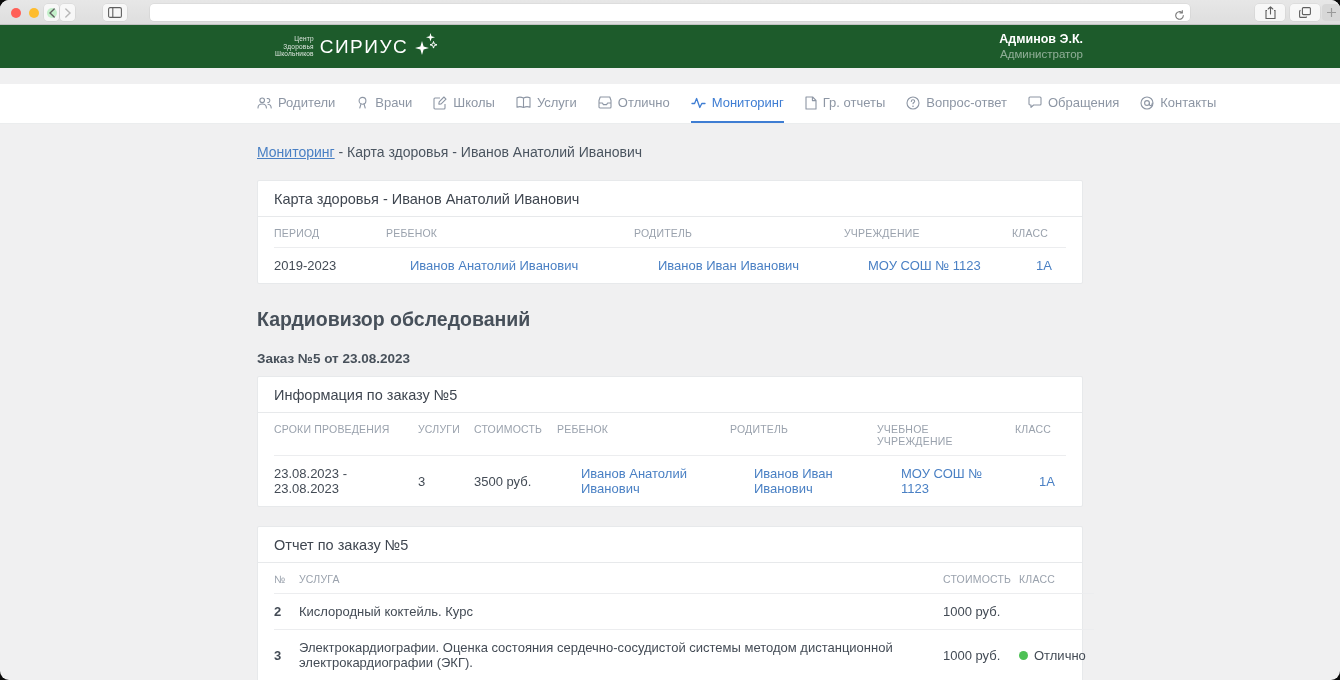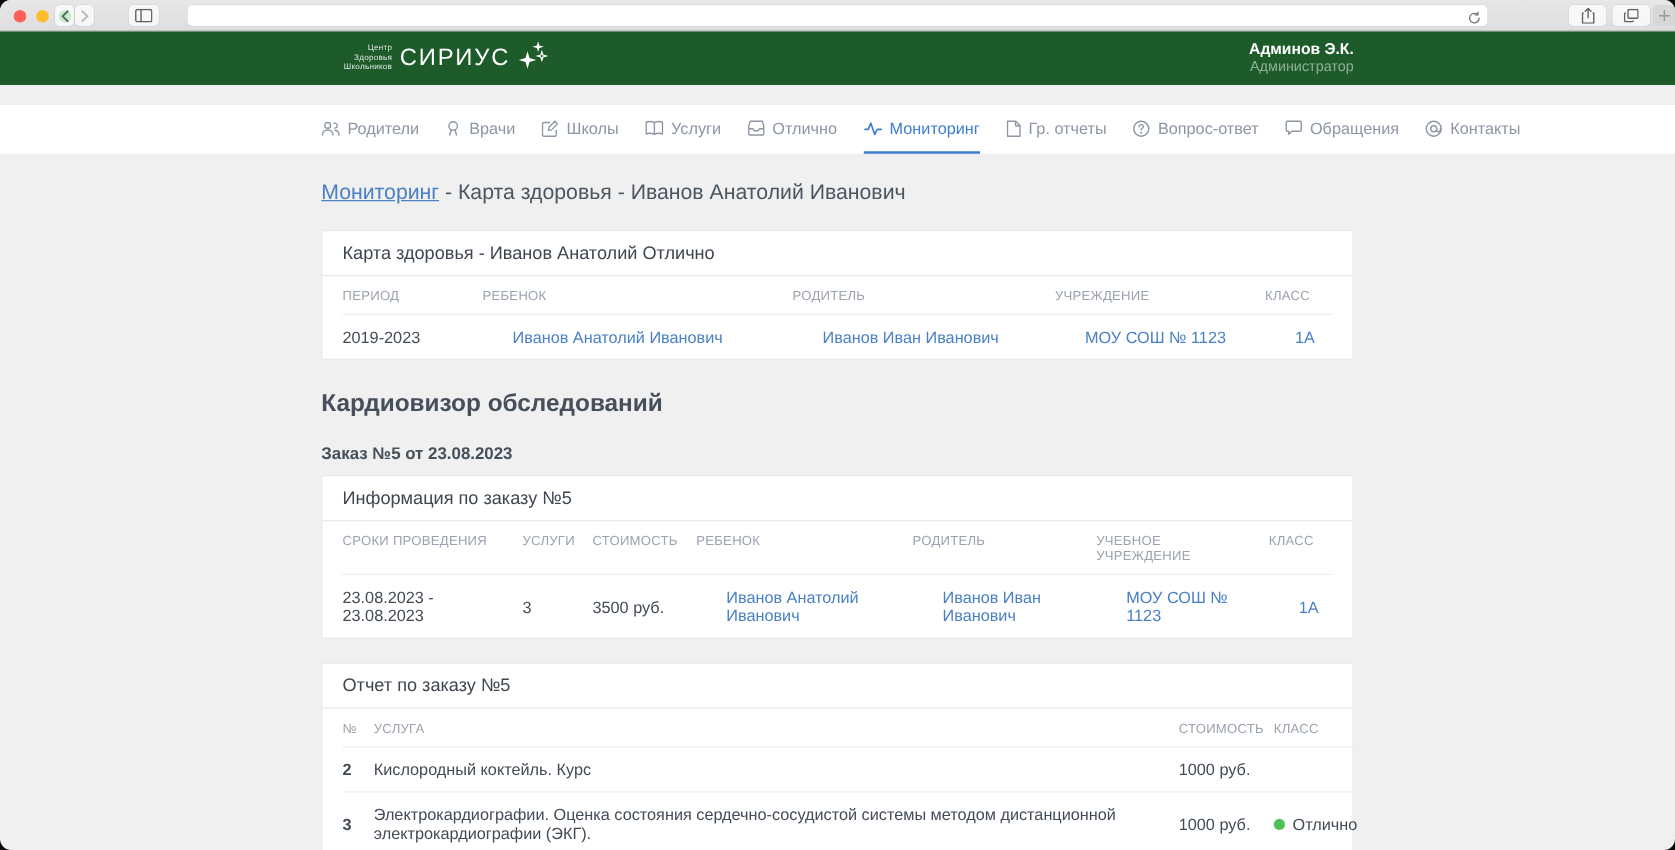--- a/index.html
+++ b/index.html
@@ -55,21 +55,21 @@
   .nav-bar{height:40px;background:#fff;border-bottom:1px solid #ebedee;}
   .nav-inner{width:1086px;margin:16px auto;height:100%;display:flex;align-items:stretch;gap:21px;padding-left:130px;}
   .nav-bar .nav-inner{width:826px;padding-left:0;}
   .nav-item{display:flex;align-items:center;gap:6px;font-size:13px;color:var(--nav-inactive);cursor:pointer;
     border-bottom:2px solid transparent;white-space:nowrap;}
   .nav-item svg{flex:0 0 auto;}
   .nav-item.active{color:var(--nav-active);border-bottom-color:var(--nav-active);}
 
   
   .content{padding-top:20px;}
-  .breadcrumb{font-size:17px;color:#4b5560;margin-bottom:20px;}
+  .breadcrumb{font-size:14px;color:#4b5560;margin-bottom:20px;}
   .breadcrumb a{color:var(--link-blue);text-decoration:underline;cursor:pointer;}
 
   .card{background:#fff;border:1px solid var(--card-border);border-radius:2px;}
   .card-title{font-size:14.5px;color:#3f4650;padding:10px 16px 9px;border-bottom:1px solid var(--card-border);}
   .tgrid{display:grid;padding:0 16px;}
   .g1{grid-template-columns:112px 248px 210px 168px 1fr;}
   .g2{grid-template-columns:144px 56px 83px 173px 147px 138px 1fr;}
   .g3{grid-template-columns:25px 644px 76px 1fr;}
   .th{font-size:10.5px;color:var(--th-gray);letter-spacing:.2px;padding:10px 8px 8px 0;border-bottom:1px solid var(--row-border);}
   .td{font-size:13px;color:var(--text-dark);padding:10px 8px 10px 0;display:flex;align-items:center;}
@@ -236,21 +236,21 @@
     </div>
   </div>
 
   <div class="content container">
 
     <div class="breadcrumb">
       <a>Мониторинг</a><span> - Карта здоровья - Иванов Анатолий Иванович</span>
     </div>
 
     <div class="card">
-      <div class="card-title">Карта здоровья - Иванов Анатолий Отлично</div>
+      <div class="card-title">Карта здоровья - Иванов Анатолий Иванович</div>
       <div class="tgrid g1">
         <div class="th">ПЕРИОД</div>
         <div class="th">РЕБЕНОК</div>
         <div class="th">РОДИТЕЛЬ</div>
         <div class="th">УЧРЕЖДЕНИЕ</div>
         <div class="th">КЛАСС</div>
         <div class="td">2019-2023</div>
         <div class="td">
             <a>Иванов Анатолий Иванович</a>
           </div>

